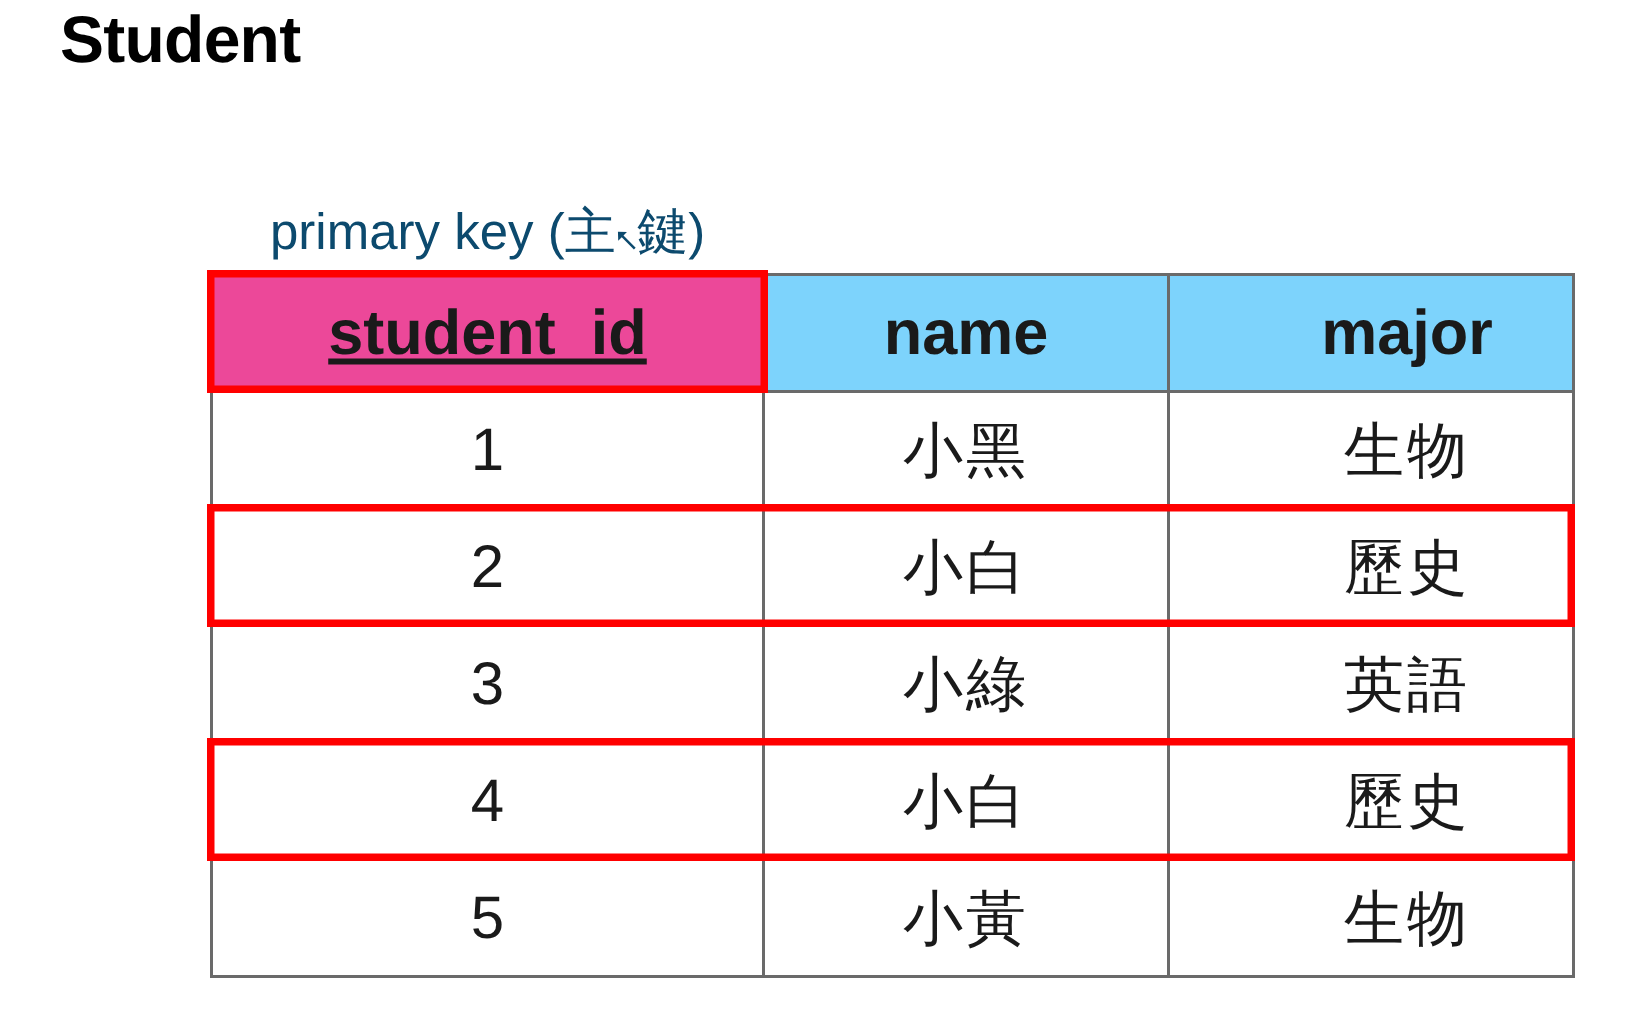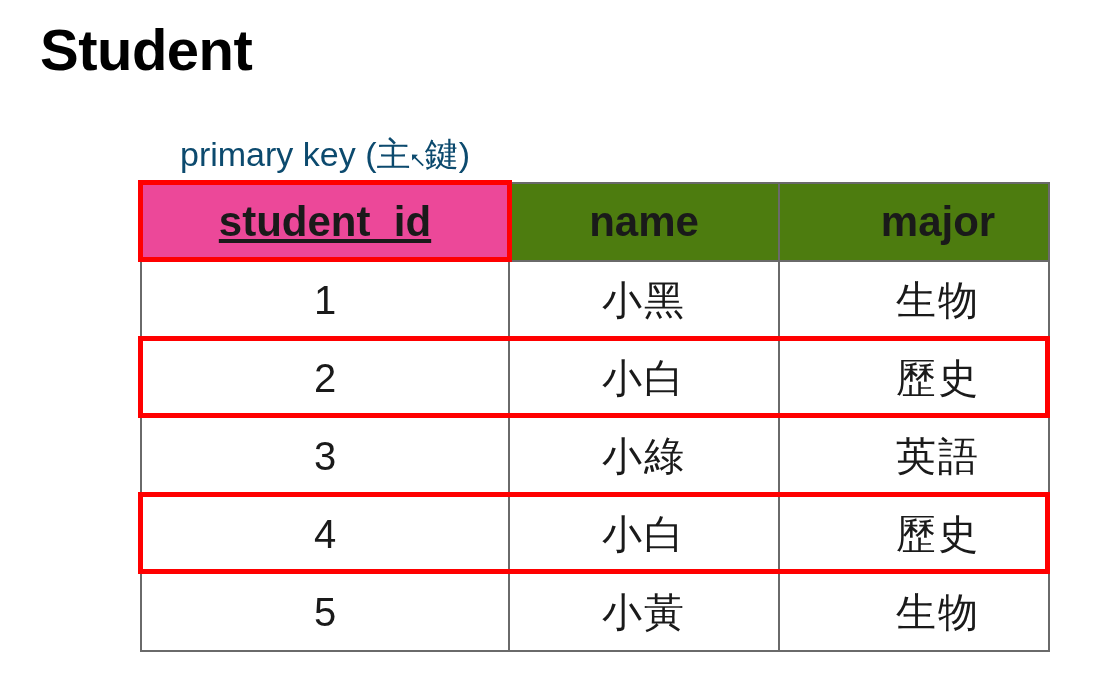--- a/index.html
+++ b/index.html
@@ -8,25 +8,25 @@
       box-sizing: border-box;
     }
     body {
       width: 1100px;
       height: 673px;
       background: #ffffff;
       font-family: Arial, "Microsoft JhengHei", "PingFang TC", sans-serif;
       position: relative;
     }
     .page-title {
-      font-size: 58px;
+      font-size: 44px;
       font-weight: 700;
       color: #000;
       position: absolute;
-      top: 16px;
+      top: 2px;
       left: 40px;
       letter-spacing: -0.5px;
     }
     .pk-label {
       position: absolute;
       top: 132px;
       left: 180px;
       font-size: 34px;
       color: #0c4a6e;
     }
@@ -46,21 +46,21 @@
     }
     th, td {
       border: 2px solid #6a6a6a;
       text-align: center;
       height: 78px;
       font-size: 40px;
       color: #1a1a1a;
       font-weight: 400;
     }
     th {
-      background: #4d7c0f;
+      background: #7dd3fc;
       font-weight: 700;
       font-size: 42px;
     }
     th.pk {
       background: #ec4899;
       text-decoration: underline;
     }
     .col-id { width: 368px; }
     .col-name { width: 270px; }
     .col-major { width: 270px; padding-left: 48px; }

